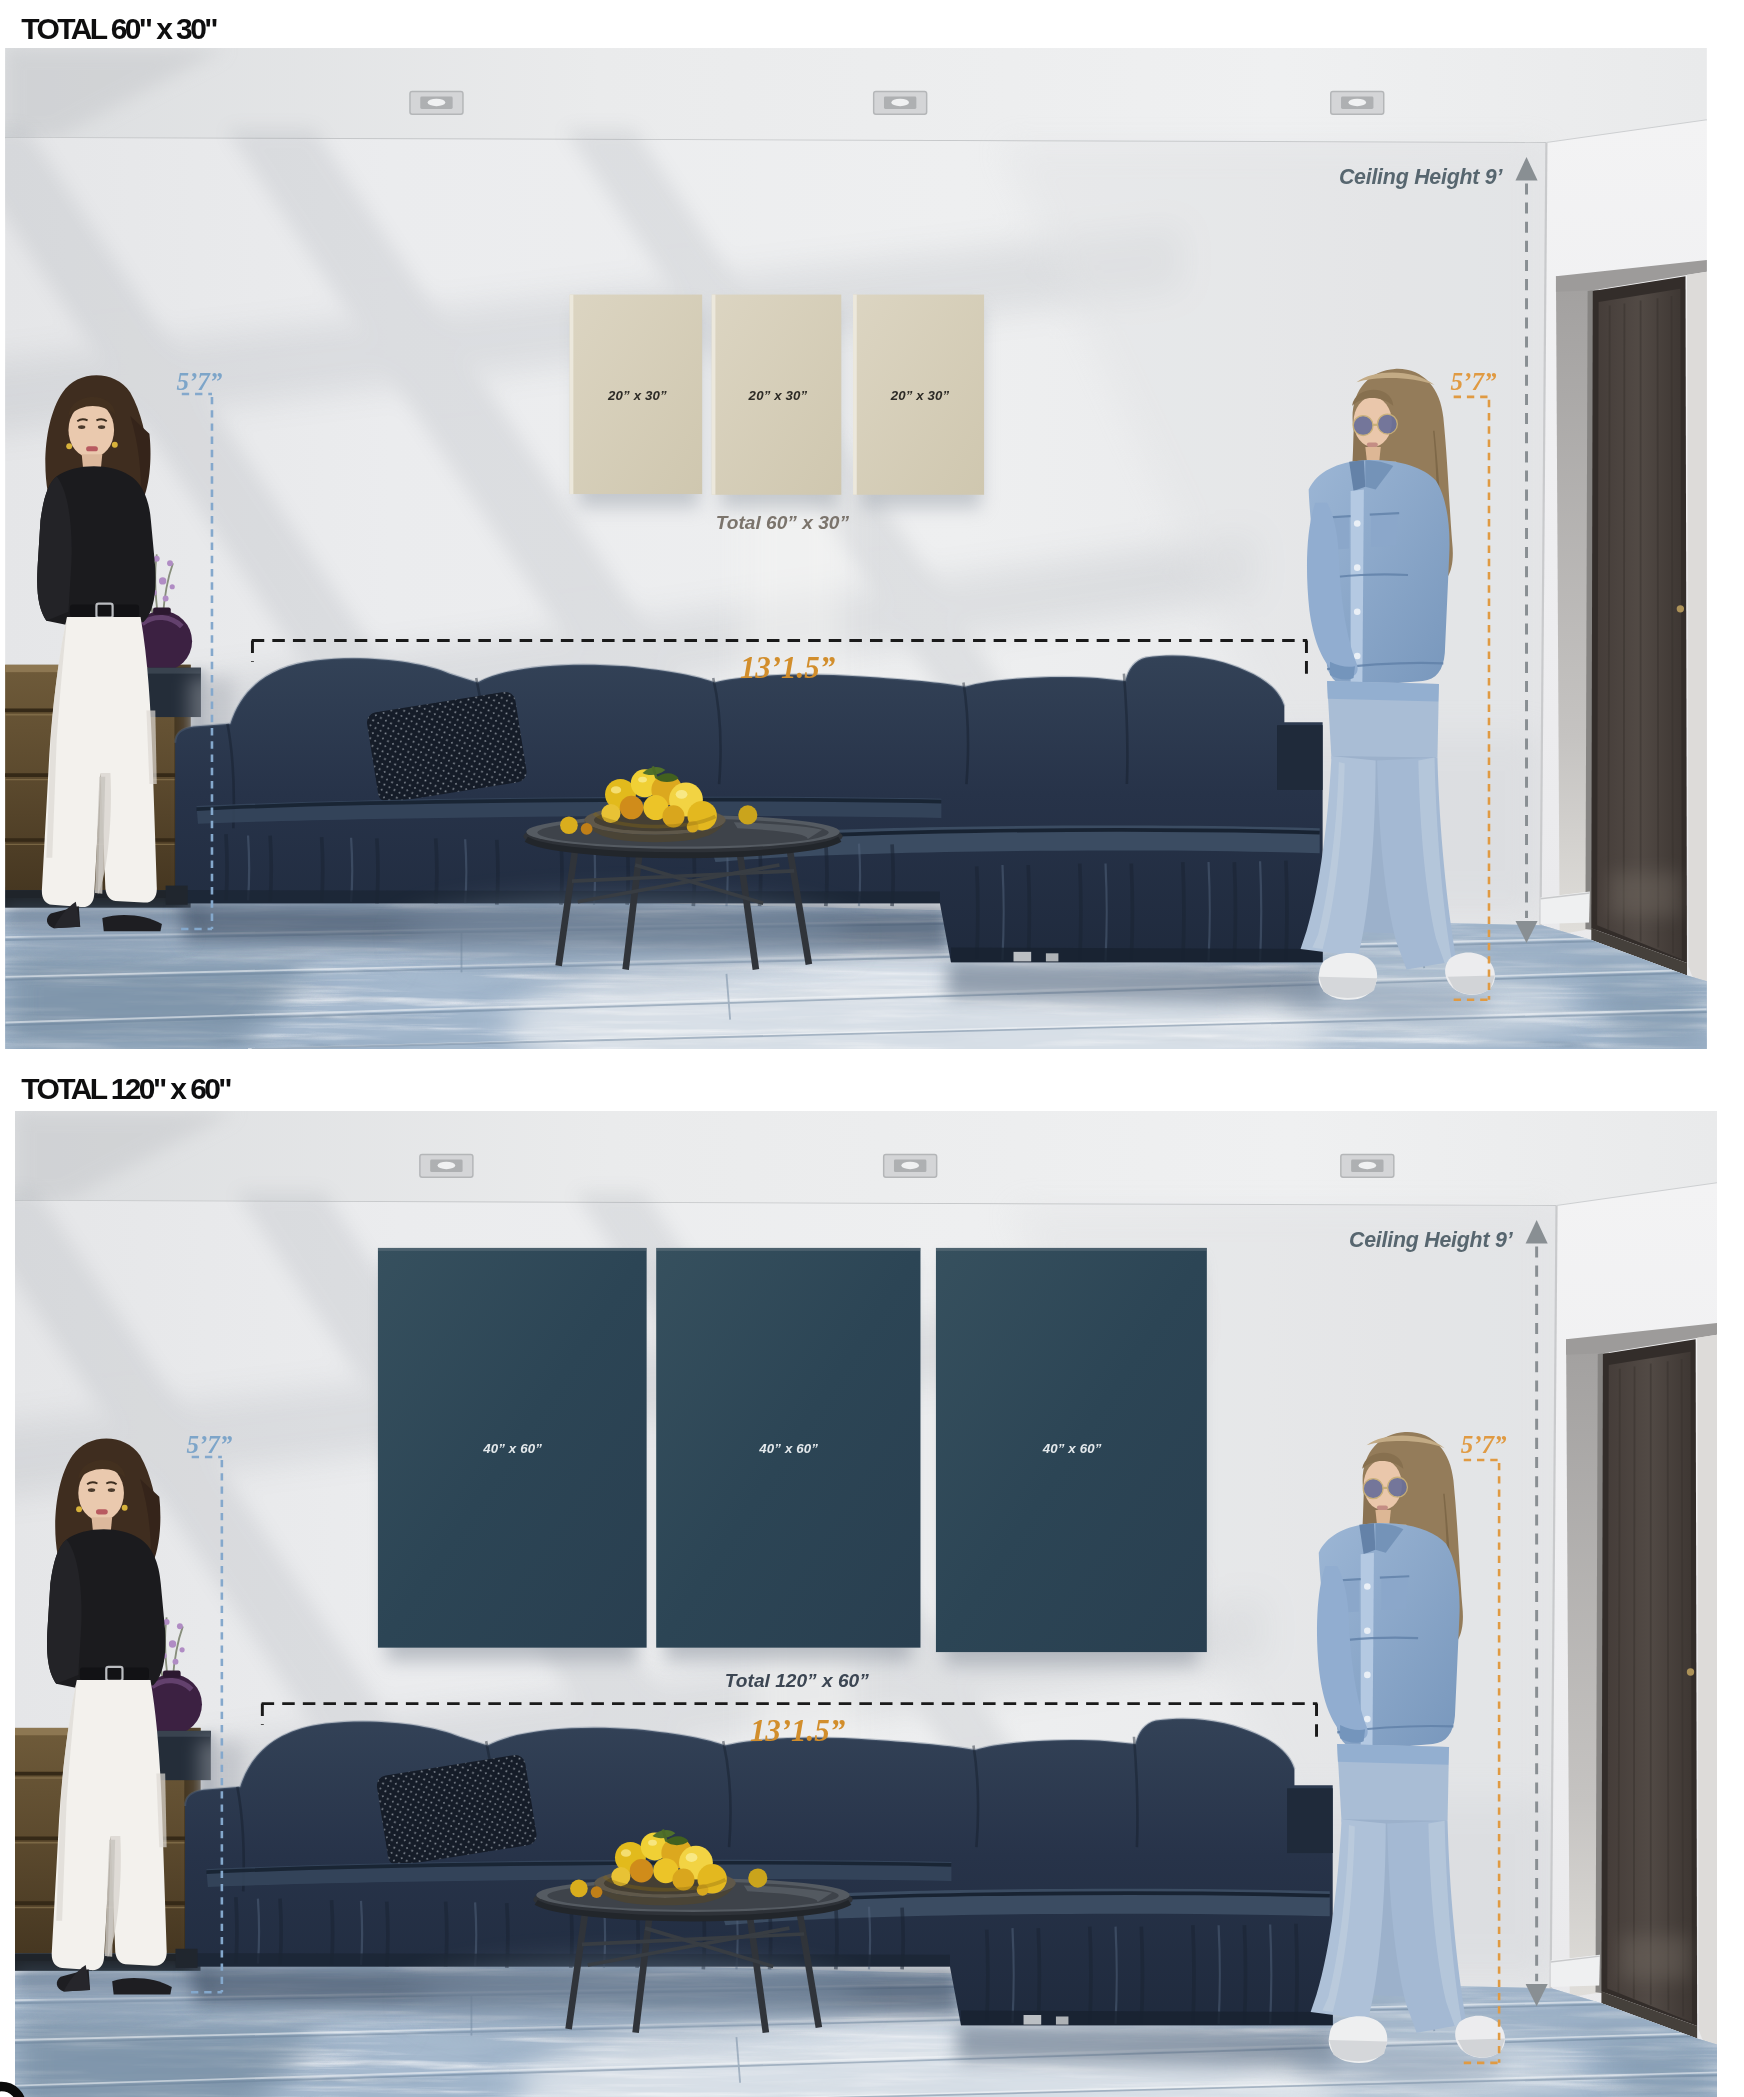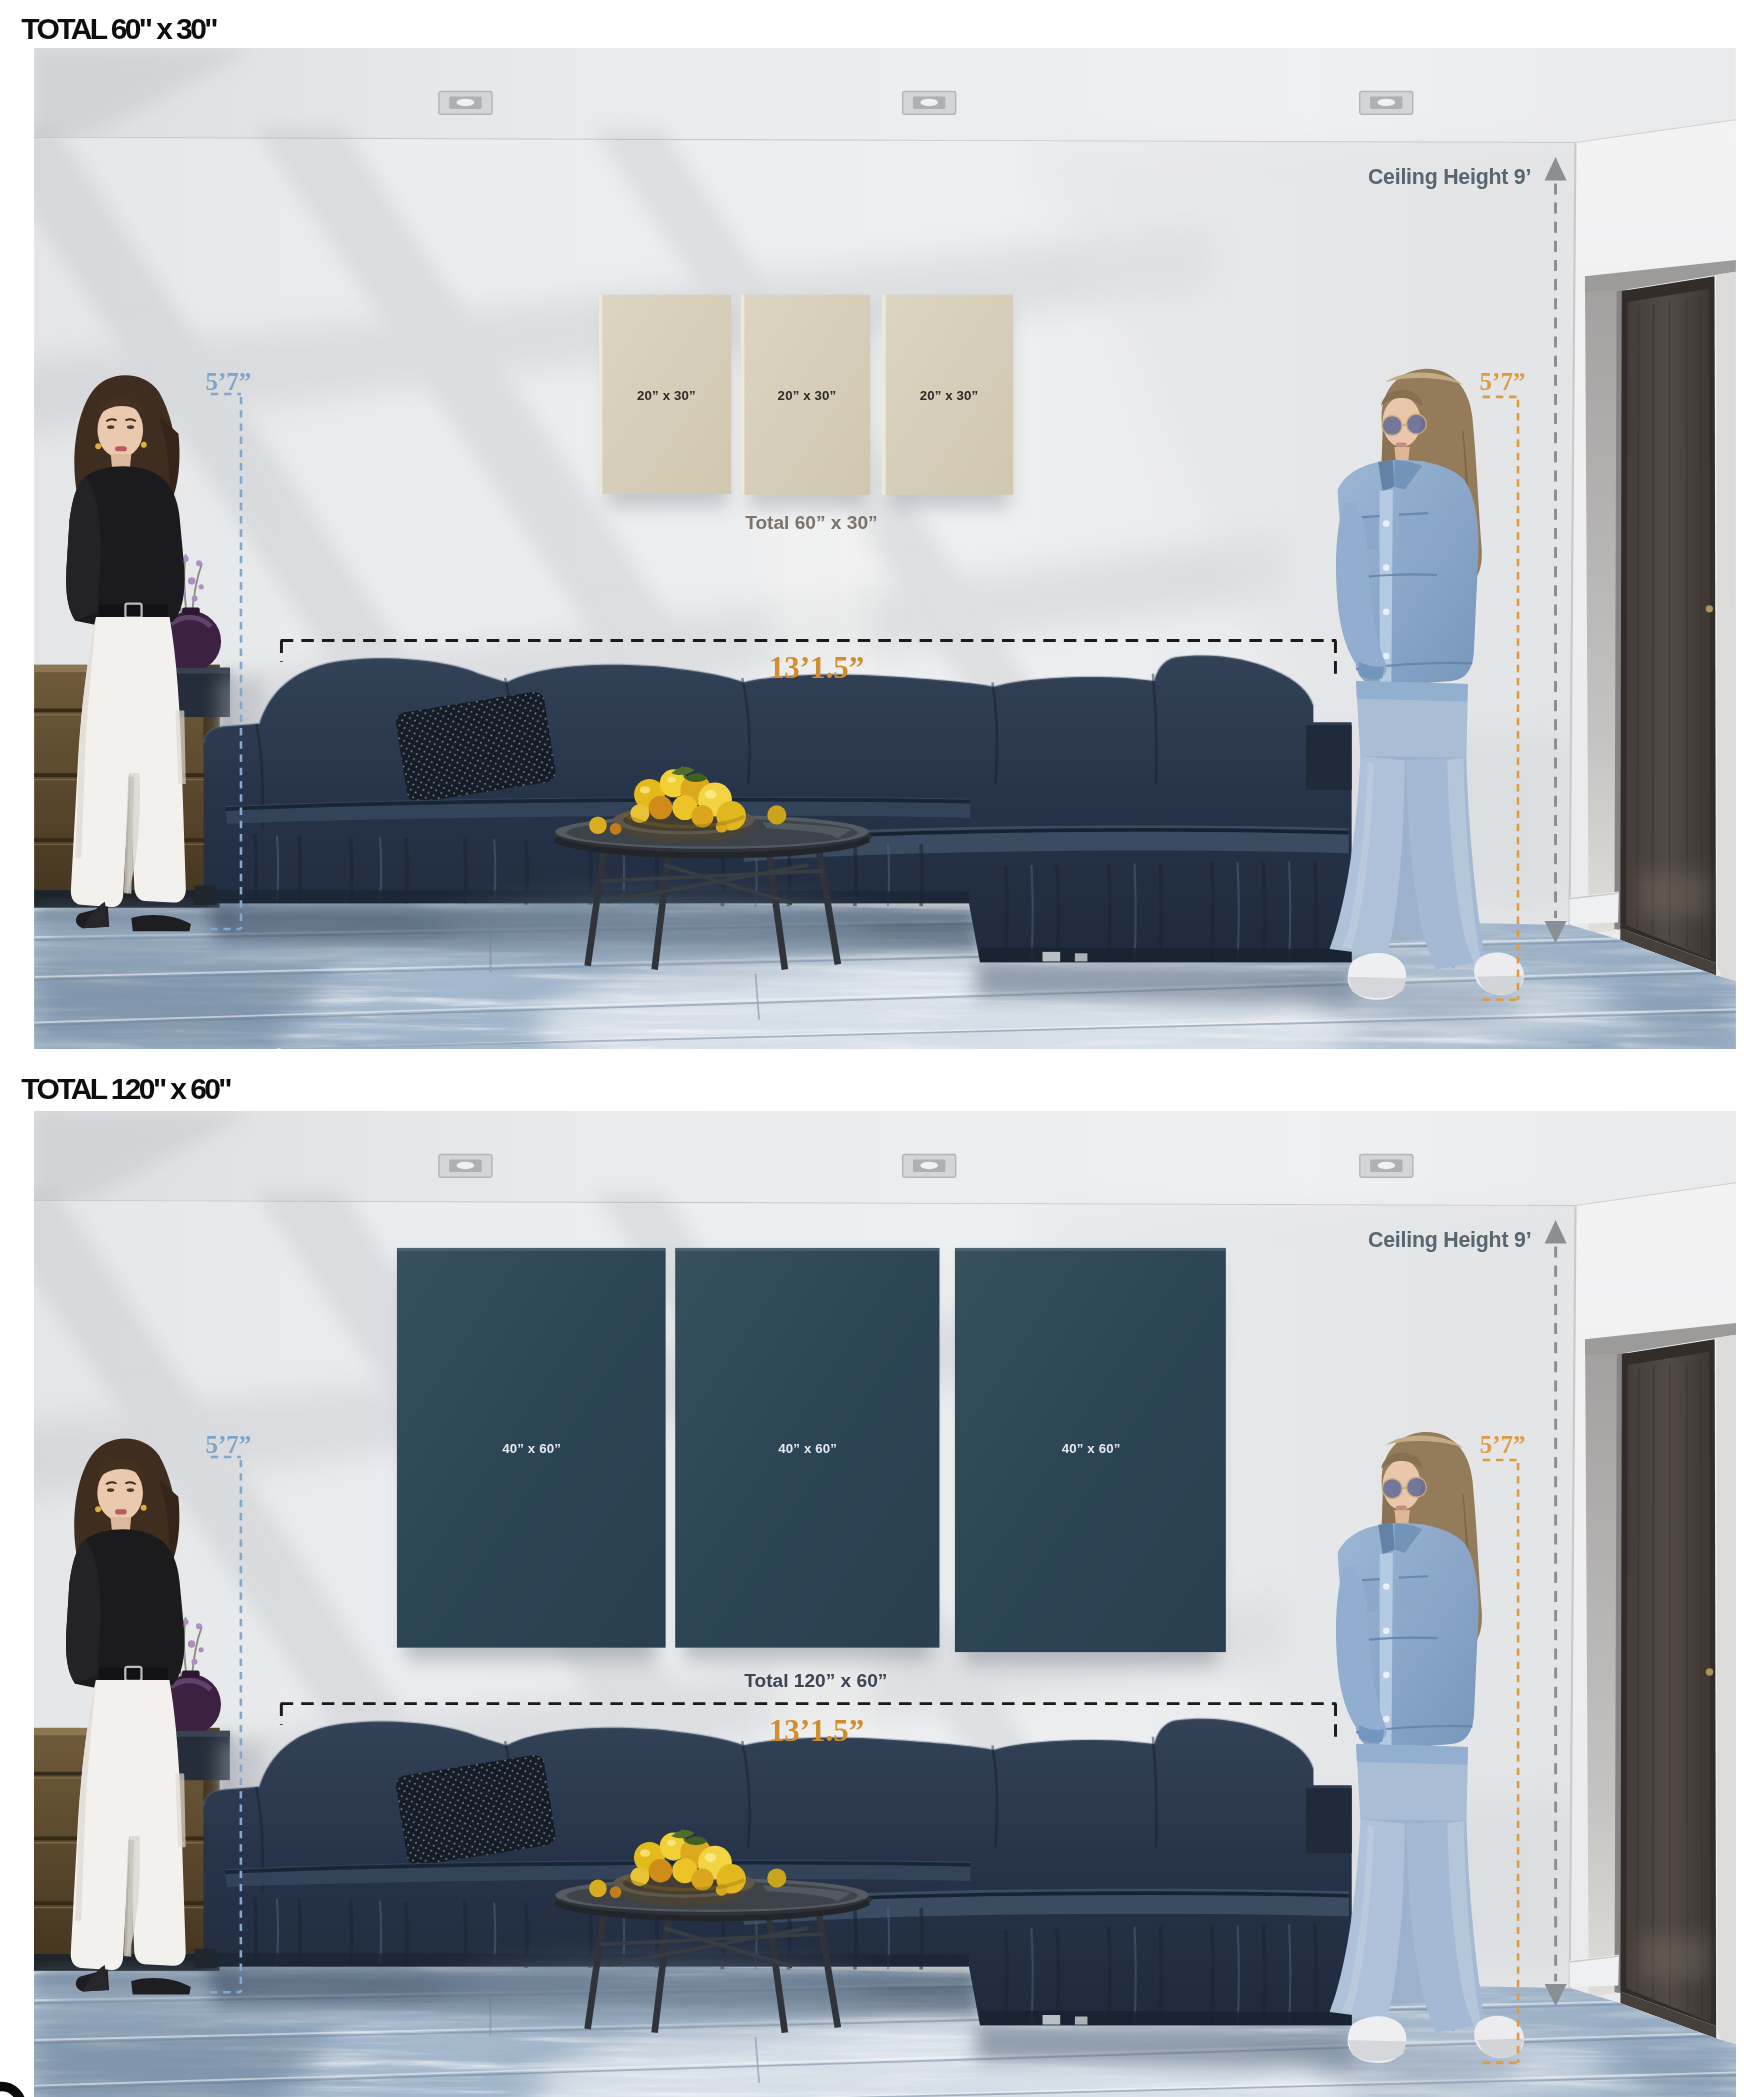--- a/index.html
+++ b/index.html
@@ -1,22 +1,22 @@
 <!DOCTYPE html>
 <html style="font-size:11.8px"><head>
 <meta charset="utf-8">
 <style>
 html,body{margin:0;padding:0;background:#fff;}
 body{width:1744px;height:2097px;position:relative;overflow:hidden;font-family:"Liberation Sans",sans-serif;}
 .title{position:absolute;left:21.3px;font-size:30px;font-weight:bold;color:#0e0e0f;letter-spacing:-2.6px;white-space:nowrap;}
 #t1{top:11.8px;}
 #t2{top:1072px;}
-.scene{position:absolute;left:34px;width:1442px;}
+.scene{position:absolute;left:5px;width:1442px;font-style:italic;}
 #s1{top:48px;height:1001px;}
-#s2{top:1111px;height:987px;}
+#s2{top:1111px;height:987px;margin-left:10px;}
 </style>
 </head>
 <body>
 <div class="title" id="t1">TOTAL 60" x 30"</div>
 <div class="title" id="t2">TOTAL 120" x 60"</div>
 
 <svg width="0" height="0" style="position:absolute">
 <defs>
 <linearGradient id="ceilG" x1="0" y1="0" x2="1" y2="0">
   <stop offset="0" stop-color="#dcdee0"></stop>

